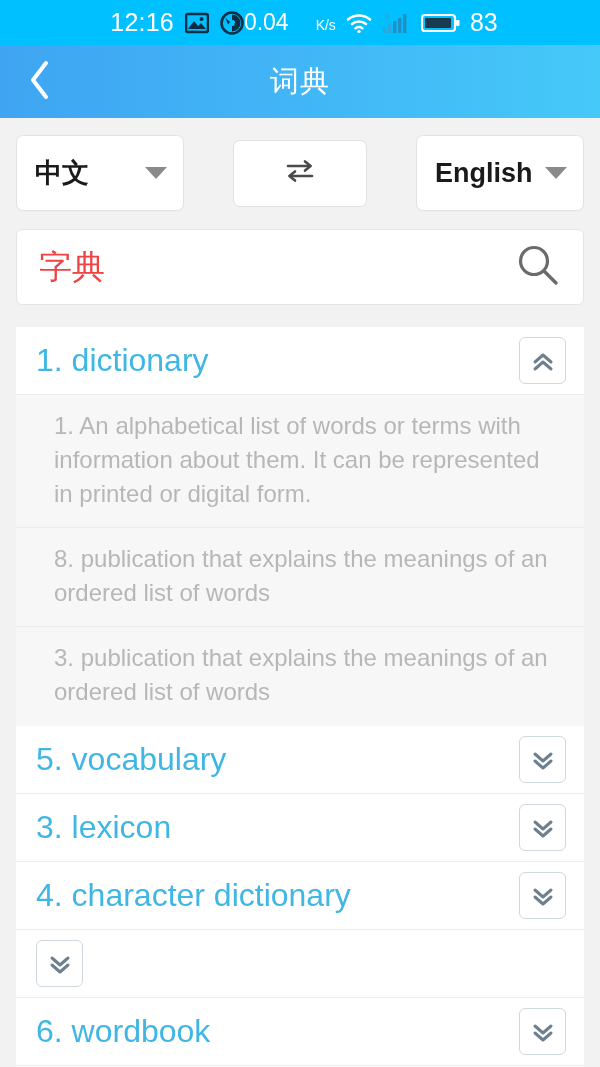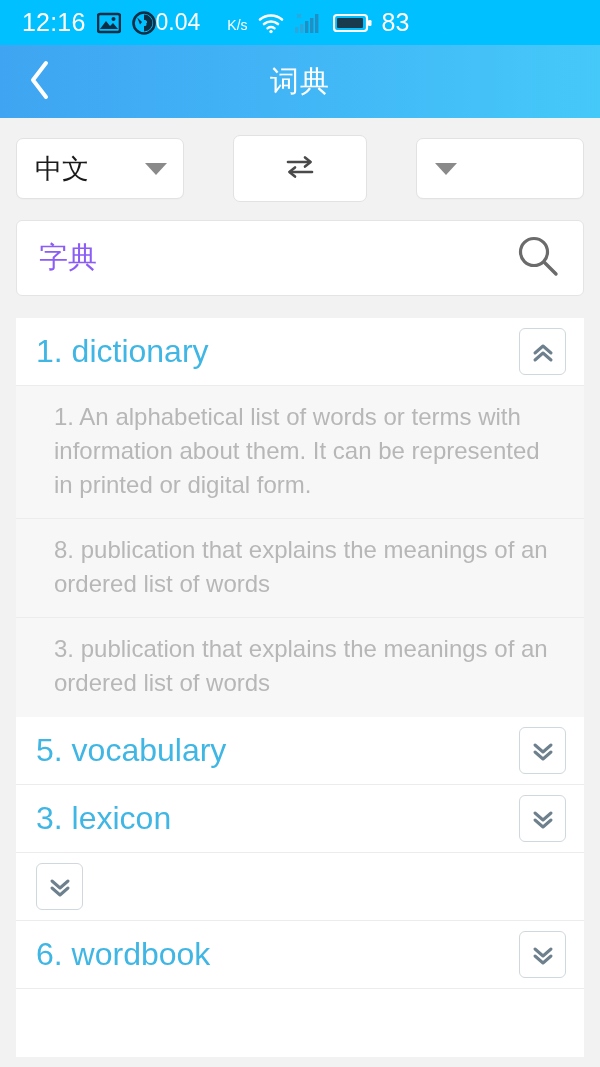--- a/index.html
+++ b/index.html
@@ -8,21 +8,21 @@
     width:600px; height:1067px;
     background:#f2f2f2;
     font-family:"Liberation Sans", "DejaVu Sans", sans-serif;
     overflow:hidden;
   }
   .phone { position:relative; width:600px; height:1067px; background:#f2f2f2; overflow:hidden; }
 
   
   .statusbar{
     height:45px; background:#00c0ff; color:#ffffff;
-    display:flex; align-items:center; justify-content:flex-start;
+    display:flex; align-items:center; justify-content:center;
     padding:0 14px 0 22px;
   }
   .sb-left{ display:flex; align-items:center; gap:11px; }
   .sb-right{ display:flex; align-items:center; gap:9px; }
   .sb-time{ font-size:25px; letter-spacing:.2px; color:#fff; font-weight:400; }
   .sb-speed{ font-size:23px; color:#fff; display:flex; align-items:baseline;gap:8px; }
   .sb-speed .unit{ font-size:14px; margin-left:19px; }
   .sb-batt-num{ font-size:25px; color:#fff; }
   .ico{ display:inline-flex; align-items:center; justify-content:center; }
 
@@ -41,23 +41,24 @@
     width:100%; text-align:center; color:#ffffff;
     font-size:29px; font-weight:400; letter-spacing:1px;
   }
 
   
   .lang-row{
     display:flex; align-items:center; padding:17px 16px 0 16px; gap:0;
   }
   .lang-box{
     background:#ffffff; border:1px solid #e2e2e2; border-radius:7px;
-    height:61px; display:flex; align-items:center; justify-content:space-between;
+    height:76px; display:flex; align-items:center; justify-content:space-between;
     padding:0 16px 0 18px; cursor:pointer;
     box-shadow:0 1px 1px rgba(0,0,0,0.02);
+    font-weight:bold;
   }
   .lang-src{ width:168px; }
   .lang-dst{ width:168px; margin-left:auto; }
   .lang-label{ font-size:27px; color:#1a1a1a; }
   .caret{
     width:0;height:0;border-left:11px solid transparent;border-right:11px solid transparent;
     border-top:12px solid #8a8a8a;
   }
   .swap-box{
     width:134px; height:67px; margin-left:49px;
@@ -66,21 +67,21 @@
   }
 
   
   .search-wrap{ padding:18px 16px 0 16px; }
   .search-box{
     background:#ffffff; border:1px solid #e4e4e4; border-radius:6px;
     height:76px; display:flex; align-items:center; padding:0 22px 0 22px;
   }
   .search-input{
     flex:1; border:none; outline:none; background:transparent;
-    font-family:Liberation Serif, serif; font-size:29px; color:#8b5cf6;
+    font-family:Liberation Serif, serif; font-size:33px; color:#ef4444;
   }
   .search-input::placeholder{ color:#b5b5b5; }
 
   
   .results{ padding:22px 16px 0 16px; }
   .card{ background:#ffffff; }
   .entry-row{
     height:68px; display:flex; align-items:center; justify-content:space-between;
     padding:0 18px 0 20px; background:#ffffff; cursor:pointer;
     border-bottom:1px solid #ececec;
@@ -183,20 +184,21 @@
         <svg width="34" height="30" viewBox="0 0 34 30">
           <path d="M5 10 L27 10" stroke="#4a4a4a" stroke-width="2.6" stroke-linecap="round"></path>
           <path d="M22 5.4 L27.6 10 L22 14.6" fill="none" stroke="#4a4a4a" stroke-width="2.6" stroke-linecap="round" stroke-linejoin="round"></path>
           <path d="M29 20 L7 20" stroke="#4a4a4a" stroke-width="2.6" stroke-linecap="round"></path>
           <path d="M12 15.4 L6.4 20 L12 24.6" fill="none" stroke="#4a4a4a" stroke-width="2.6" stroke-linecap="round" stroke-linejoin="round"></path>
         </svg>
       </span>
     </div>
 
     <div class="lang-box lang-dst">
+      <span class="lang-label">English</span>
       <span class="caret"></span>
     </div>
   </div>
 
   <div class="search-wrap">
     <div class="search-box">
       <input class="search-input" type="text" placeholder="请输入单词" value="字典" style="">
       <span>
         <svg width="46" height="46" viewBox="0 0 46 46">
           <circle cx="19" cy="19" r="13.5" fill="none" stroke="#6b6b6b" stroke-width="3.2"></circle>
@@ -246,20 +248,31 @@
     <span class="chev-btn">
             <span style="display: flex;">
               <svg width="28" height="28" viewBox="0 0 28 28">
                 <path d="M6 9 L14 16 L22 9" fill="none" stroke="#6e808d" stroke-width="3" stroke-linecap="round" stroke-linejoin="round"></path>
                 <path d="M6 16 L14 23 L22 16" fill="none" stroke="#6e808d" stroke-width="3" stroke-linecap="round" stroke-linejoin="round"></path>
               </svg>
             </span>
           </span>
   </div>
         <div class="entry-row">
+    <span class="entry-title" style="color: rgb(63, 182, 228);">4. character dictionary</span>
+    <span class="chev-btn">
+            <span style="display: flex;">
+              <svg width="28" height="28" viewBox="0 0 28 28">
+                <path d="M6 9 L14 16 L22 9" fill="none" stroke="#6e808d" stroke-width="3" stroke-linecap="round" stroke-linejoin="round"></path>
+                <path d="M6 16 L14 23 L22 16" fill="none" stroke="#6e808d" stroke-width="3" stroke-linecap="round" stroke-linejoin="round"></path>
+              </svg>
+            </span>
+          </span>
+  </div>
+        <div class="entry-row">
     <span class="chev-btn">
             <span style="display: flex;">
               <svg width="28" height="28" viewBox="0 0 28 28">
                 <path d="M6 9 L14 16 L22 9" fill="none" stroke="#6e808d" stroke-width="3" stroke-linecap="round" stroke-linejoin="round"></path>
                 <path d="M6 16 L14 23 L22 16" fill="none" stroke="#6e808d" stroke-width="3" stroke-linecap="round" stroke-linejoin="round"></path>
               </svg>
             </span>
           </span>
   </div>
         <div class="entry-row">

